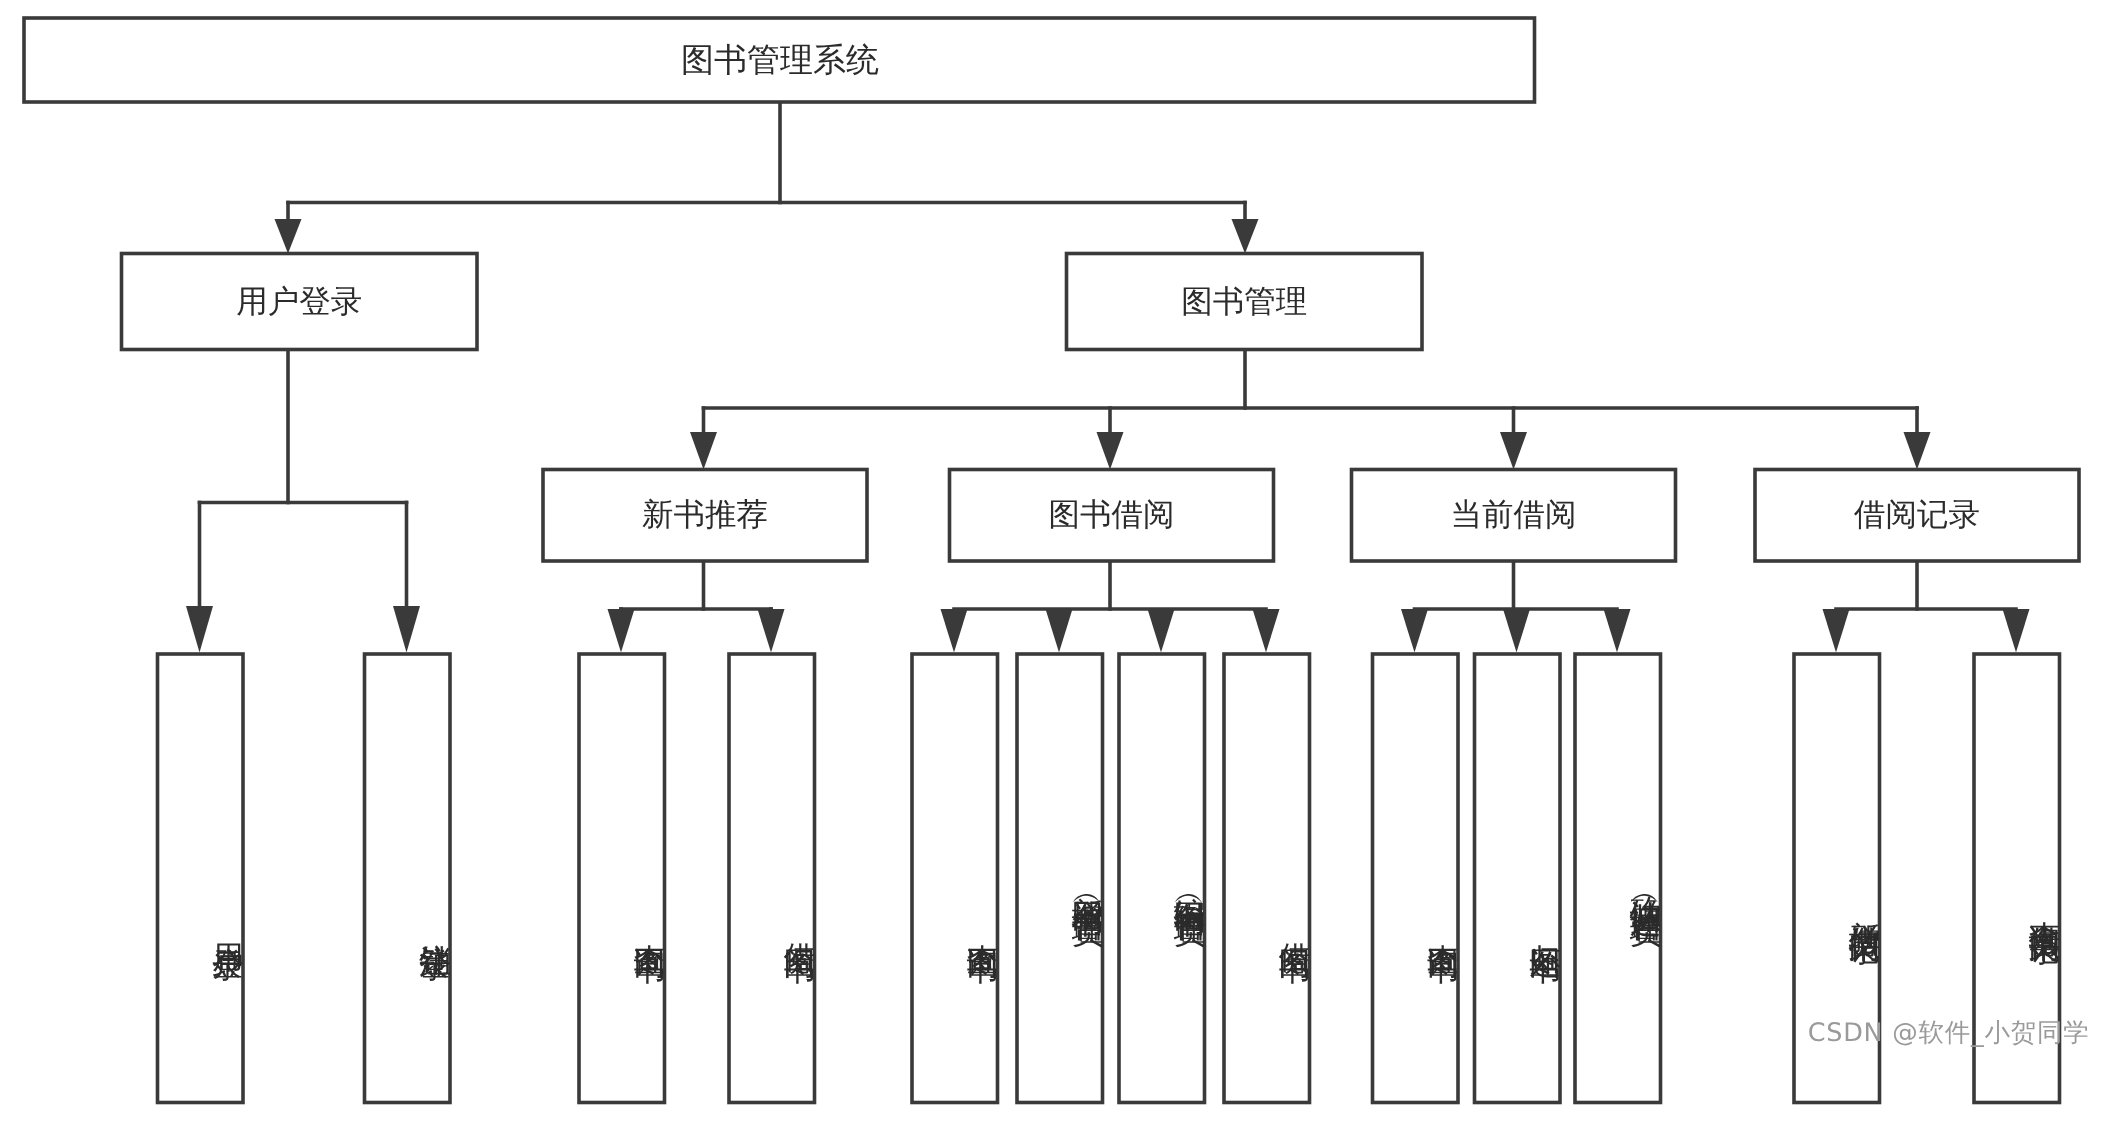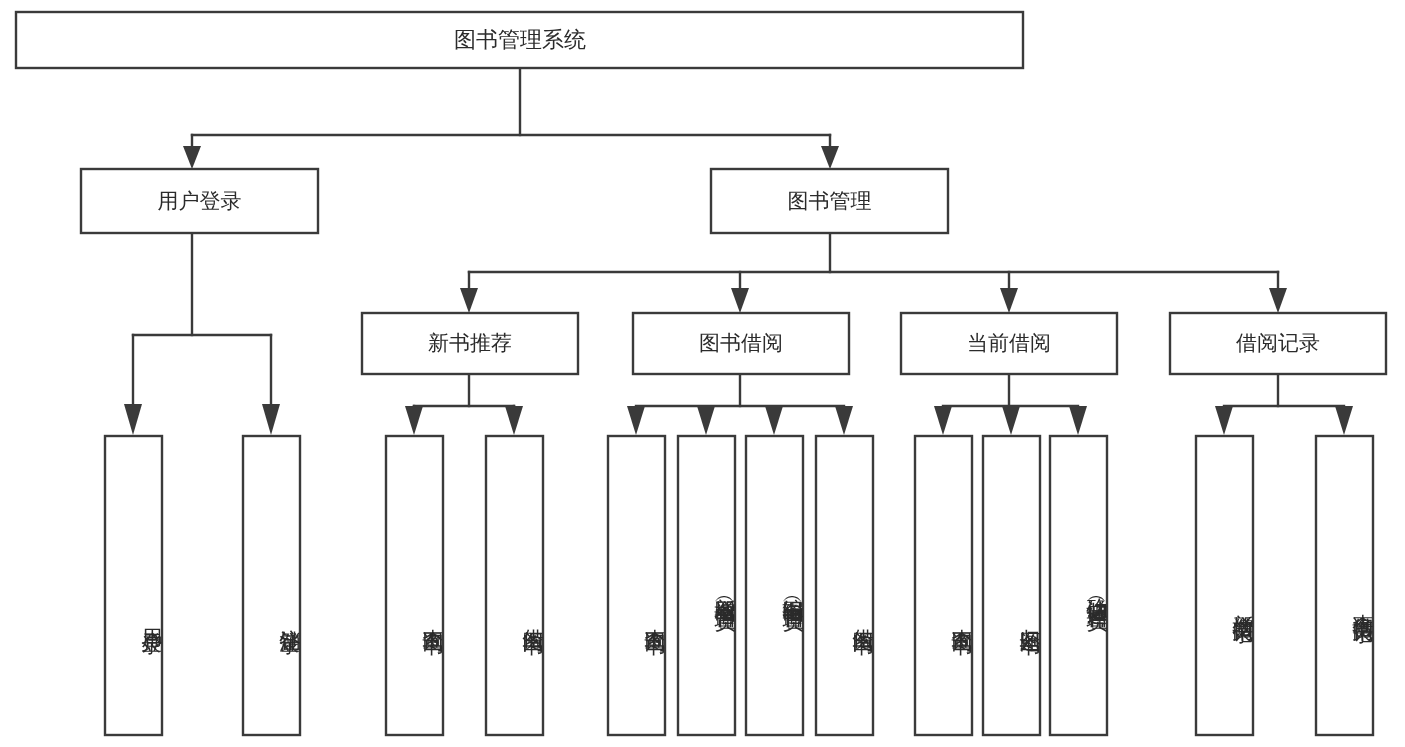--- a/index.html
+++ b/index.html
@@ -198,13 +198,14 @@
   <div class="leaf-label" style="left:746px; top:444px; width:57px; height:291px;">编辑图书（管理员）</div>
   <div class="leaf-label" style="left:816px; top:496px; width:57px; height:239px;">借阅图书</div>
 
   <div class="leaf-label" style="left:915px; top:496px; width:57px; height:239px;">查询图书</div>
   <div class="leaf-label" style="left:983px; top:496px; width:57px; height:239px;">归还图书</div>
   <div class="leaf-label" style="left:1050px; top:444px; width:57px; height:291px;">确认归还（管理员）</div>
 
   <div class="leaf-label" style="left:1196px; top:470px; width:57px; height:265px;">新增借阅记录</div>
   <div class="leaf-label" style="left:1316px; top:470px; width:57px; height:265px;">查询借阅记录</div>
 
+  <div class="watermark">CSDN @软件_小贺同学</div>
 </div>
 
 </body></html>

